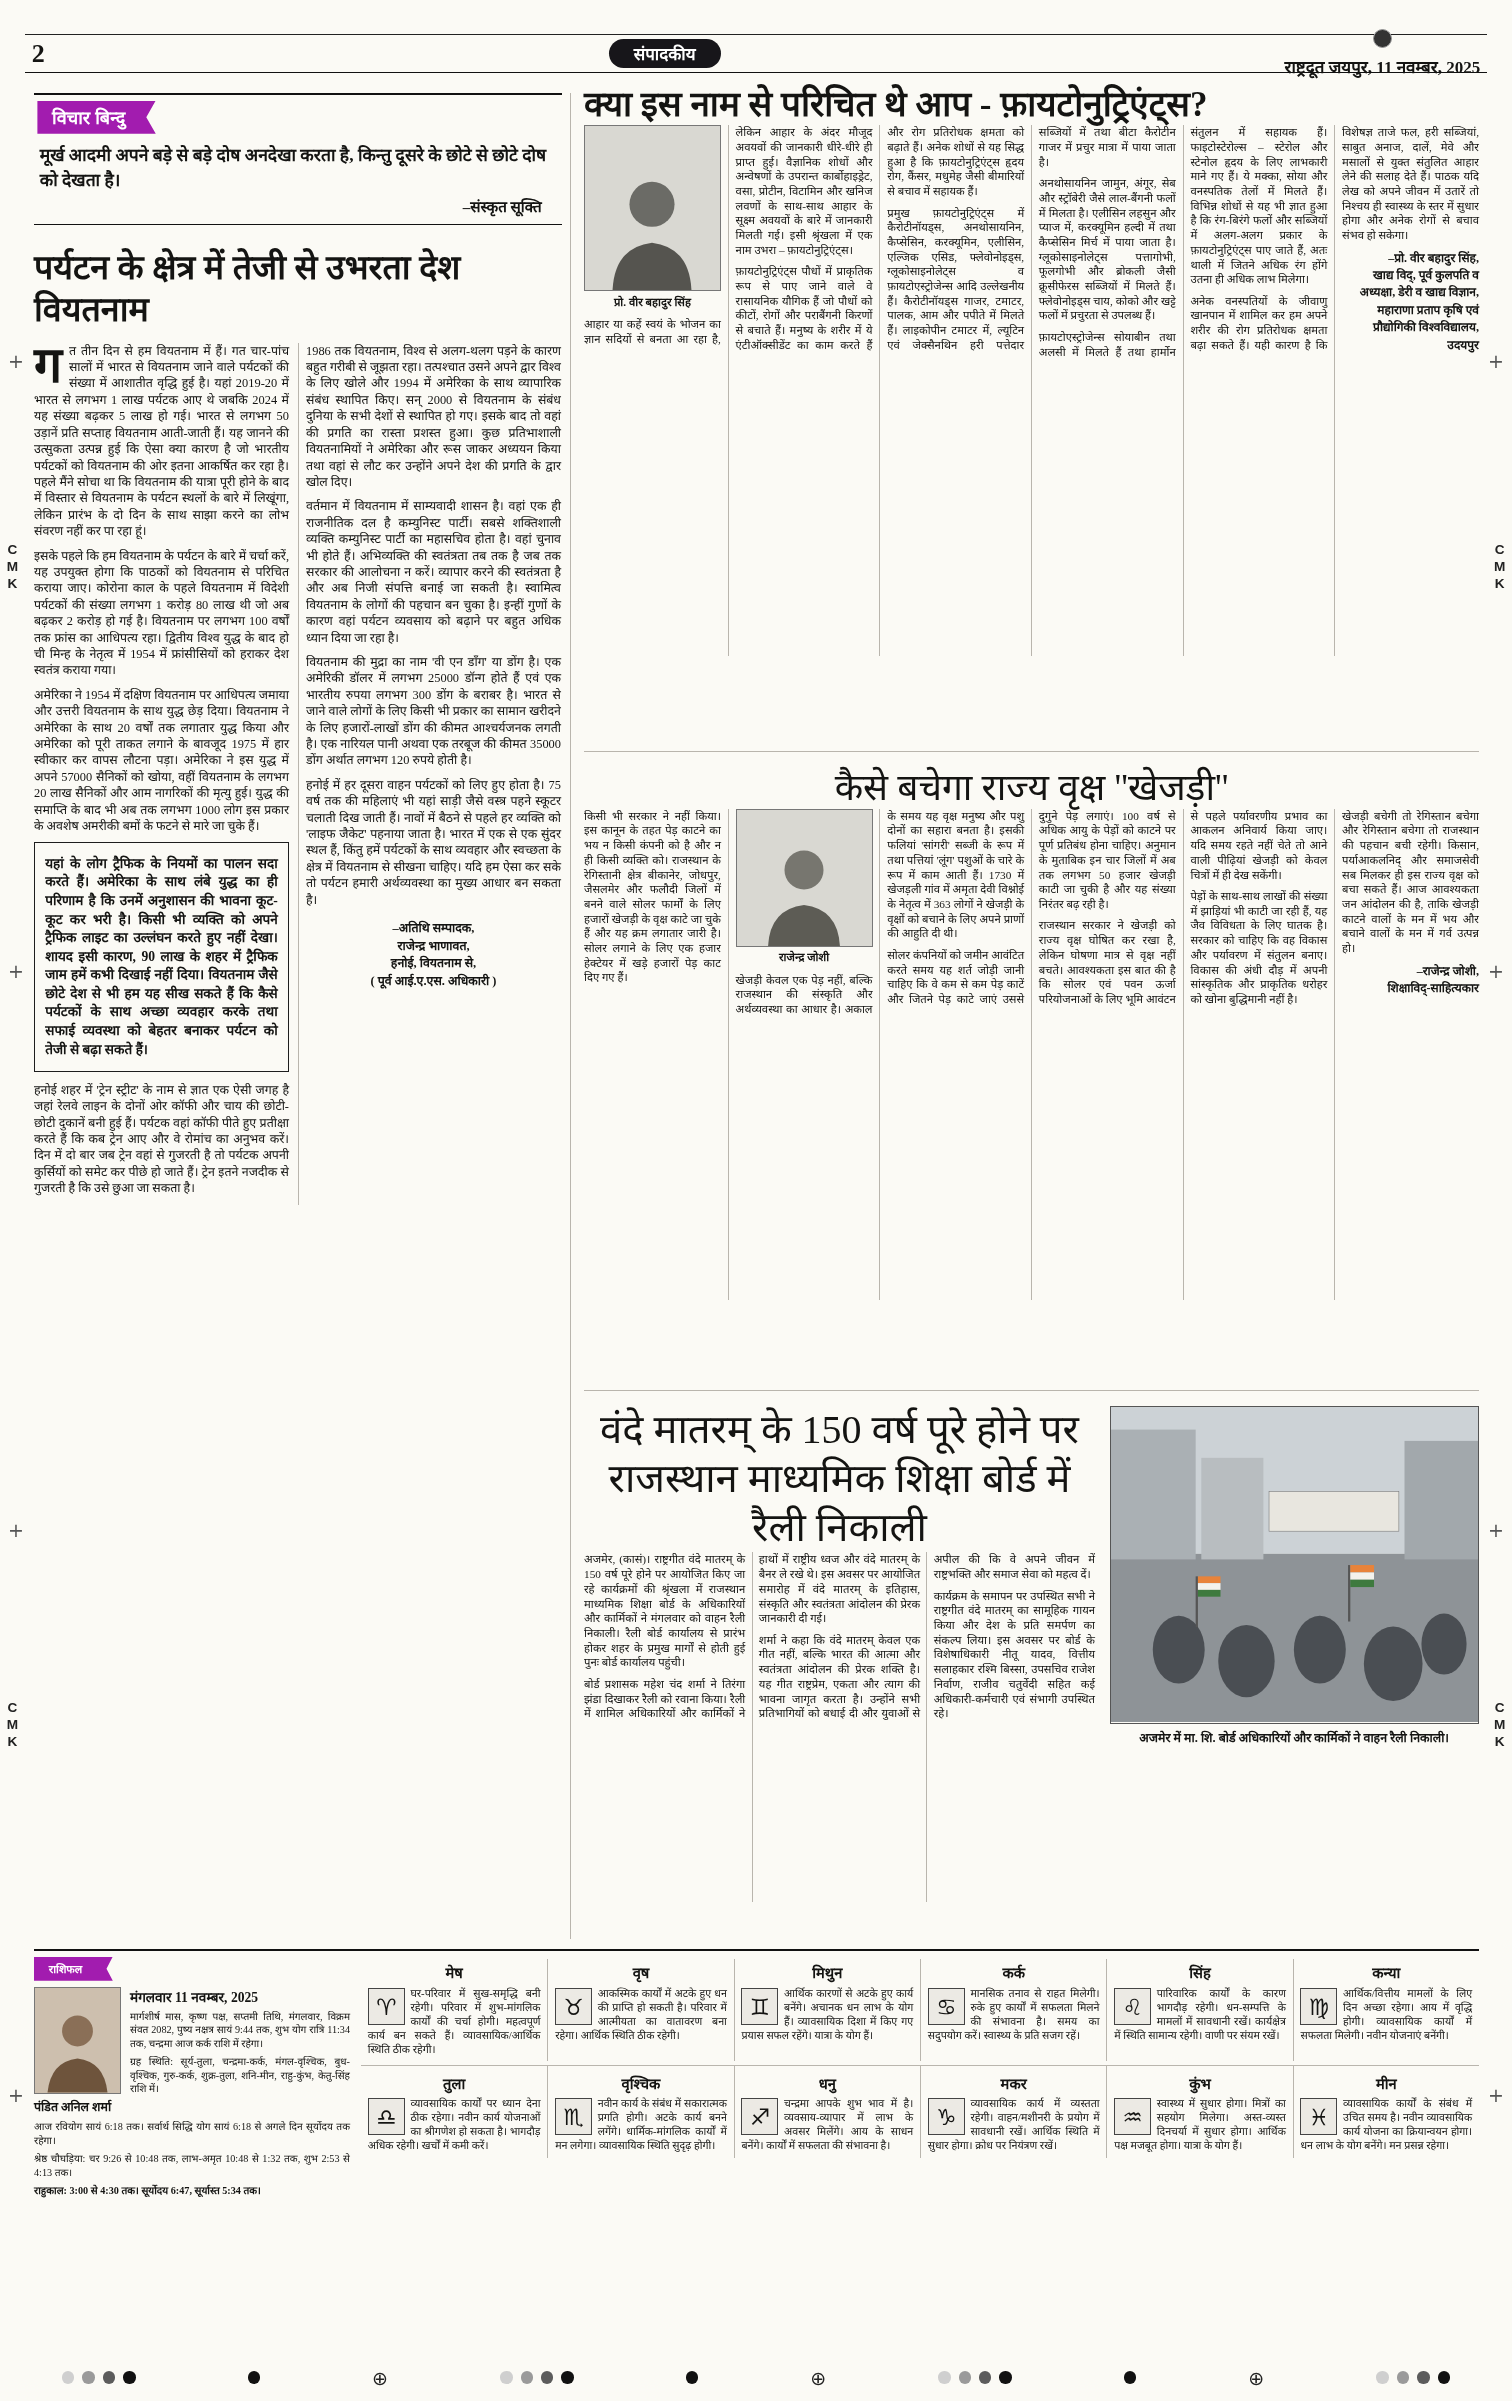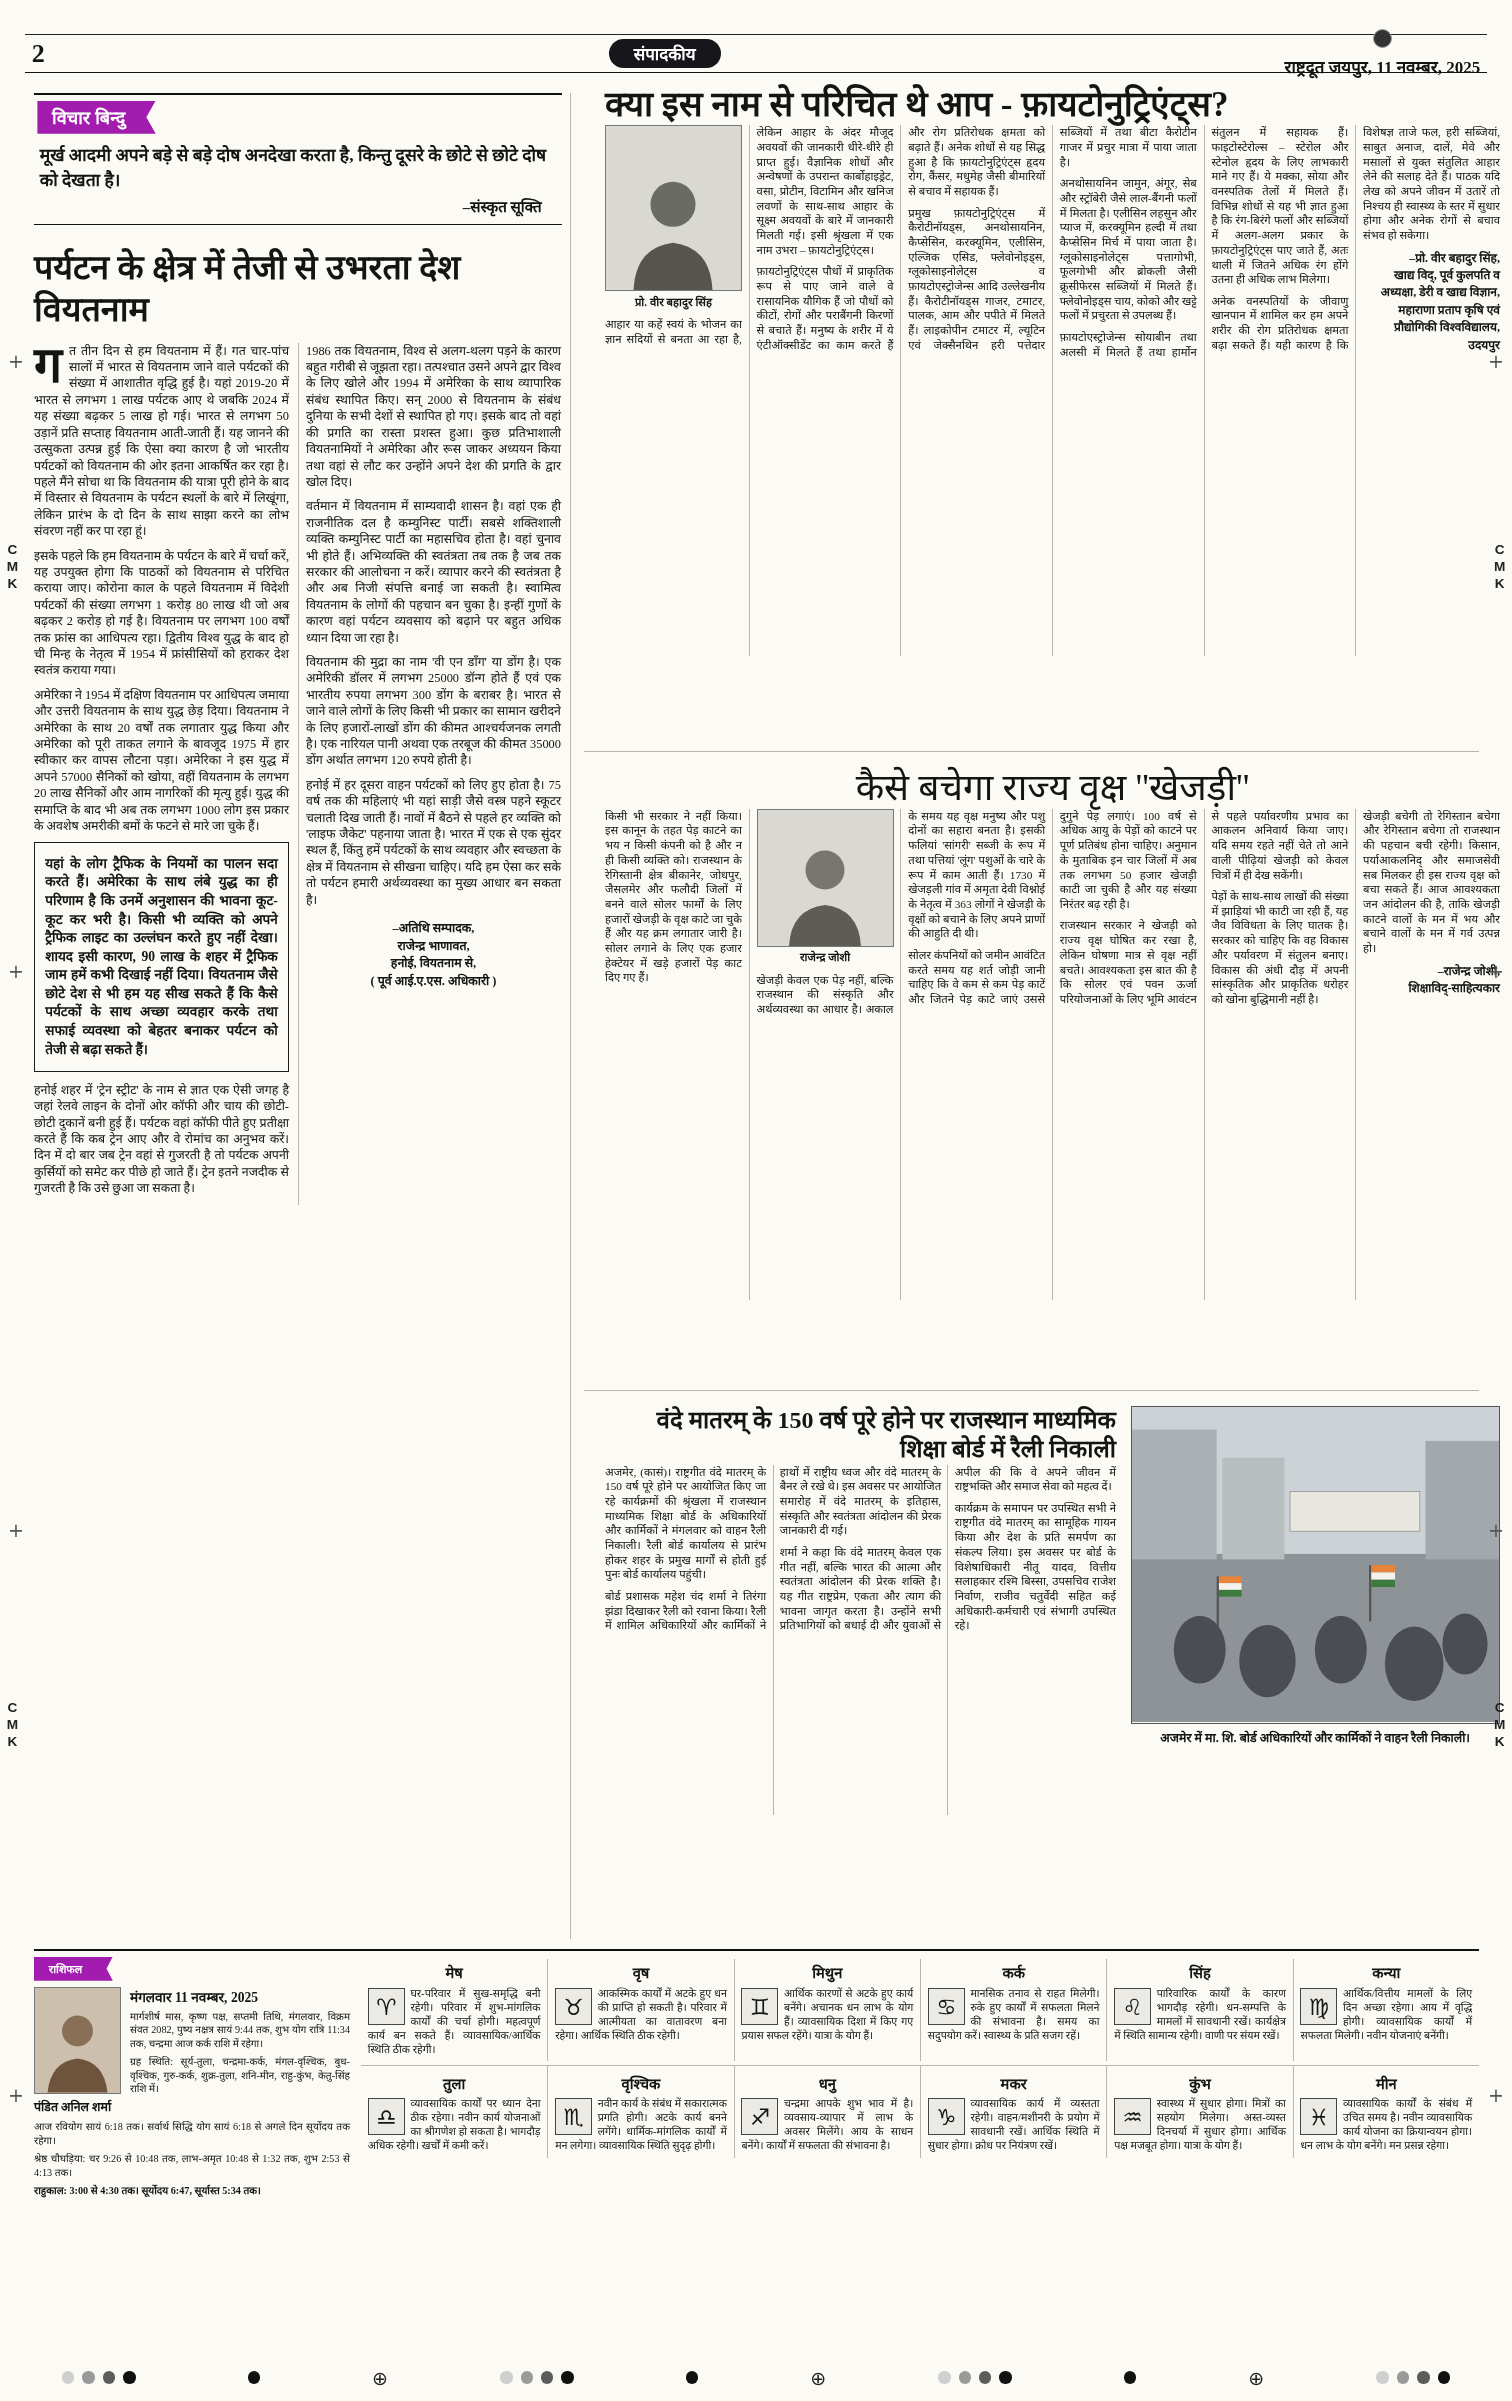--- a/index.html
+++ b/index.html
@@ -31,37 +31,37 @@
   
   .viet-head{font-size:34px;font-weight:800;line-height:1.22;margin:22.6px 0 4.5px 0;}
   .viet-body{display:flex;gap:17px;margin-top:12.4px;position:relative;}
   .viet-body:before{content:"";position:absolute;left:50%;top:0;bottom:0;width:0.6px;background:#b9b5ad;}
   .vcol{width:255px;font-size:12.4px;line-height:16.4px;}
   .vcol p{margin:0 0 8px 0;}
   .dropcap{float:left;font-size:50px;line-height:42px;font-weight:bold;padding:1.1px 6.8px 0 0;}
   .vbox{border:1.4px solid #1d1d1d;padding:11.3px 10.2px;margin:8px 0 10.2px 0;
         font-size:13.6px;line-height:18.6px;font-weight:600;}
   
-  .art{position:absolute;left:605px;width:895px;}
+  .art{position:absolute;left:584px;width:895px;}
   .art h1{margin:0;}
   .phyto-head{font-size:35px;font-weight:800;line-height:1.15;margin-bottom:14.7px;}
   .cols6{column-count:6;column-gap:14.7px;column-rule:0.6px solid #b9b5ad;
          font-size:11.3px;line-height:14.7px;}
   .cols6 p{margin:0 0 6.8px 0;}
   .portrait{break-inside:avoid;margin:0 0 8px 0;}
   .pframe{border:0.6px solid #777;background:#d9d8d2;height:164px;display:flex;
          align-items:flex-end;justify-content:center;overflow:hidden;}
   .pcap{font-weight:bold;font-size:11.3px;text-align:center;margin-top:3.4px;}
   .art-byline{font-weight:bold;font-size:12px;line-height:1.45;text-align:right;
          break-inside:avoid;margin-top:5.6px;}
   .khejri-head{font-size:37px;font-weight:400;text-align:center;line-height:1.1;margin-bottom:14.7px;}
   
   .rally-wrap{display:flex;gap:14.7px;}
   .rally-left{width:511px;}
-  .rally-head{font-size:24px;font-weight:700;line-height:1.22;text-align:right;margin-bottom:13.6px;}
+  .rally-head{font-size:40px;font-weight:400;line-height:1.22;text-align:center;margin-bottom:13.6px;}
   .cols3{column-count:3;column-gap:13.6px;column-rule:0.6px solid #b9b5ad;
          font-size:11.3px;line-height:14.7px;height:350px;}
   .cols3 p{margin:0 0 6.8px 0;}
   .rally-right{width:369px;}
   .rphoto{border:0.6px solid #555;height:316px;overflow:hidden;}
   .rcap{font-weight:bold;font-size:12.4px;text-align:center;margin-top:4.5px;}
   
   .rashifal{position:absolute;left:34px;top:1949px;width:1445px;height:388px;
             border-top:2.8px solid #111;padding-top:5.6px;}
   .rleft{position:absolute;left:0;top:5.6px;width:316px;}

